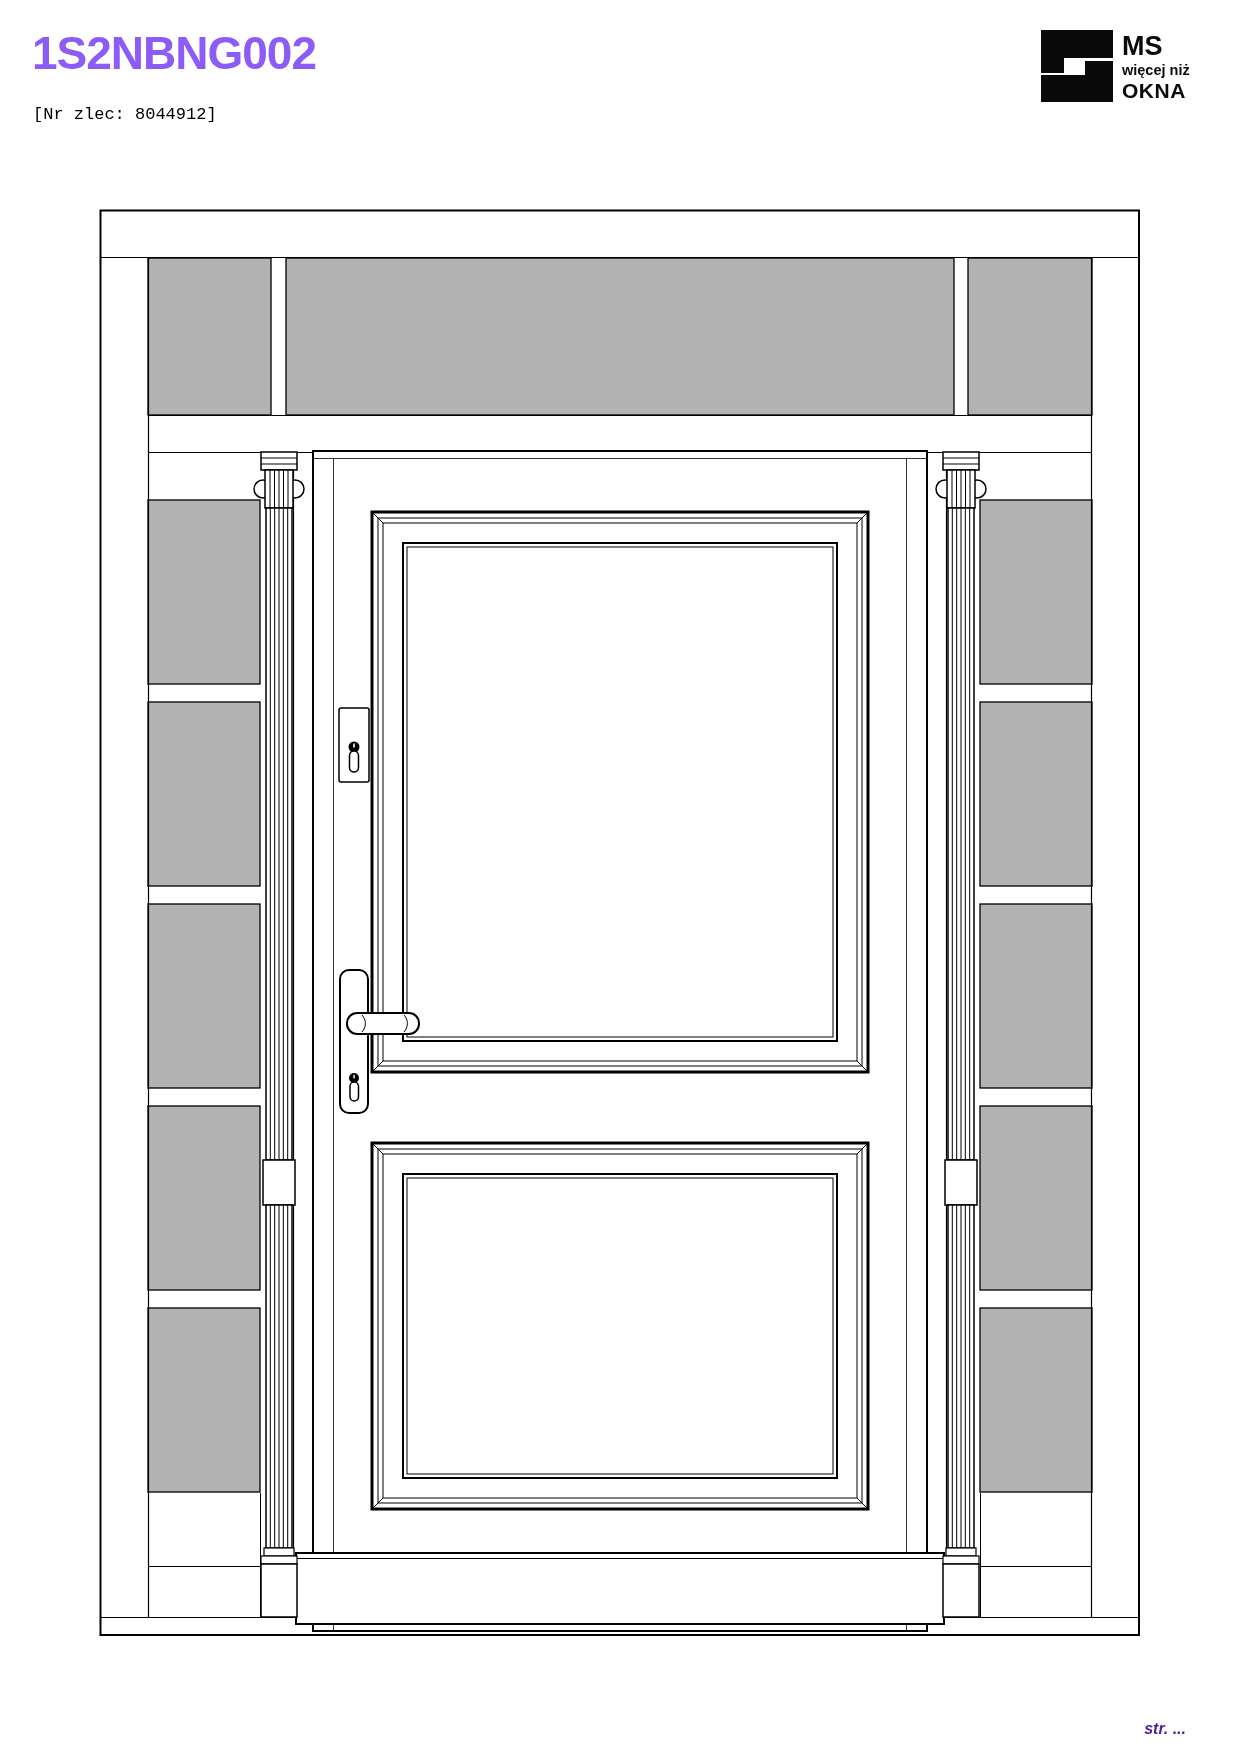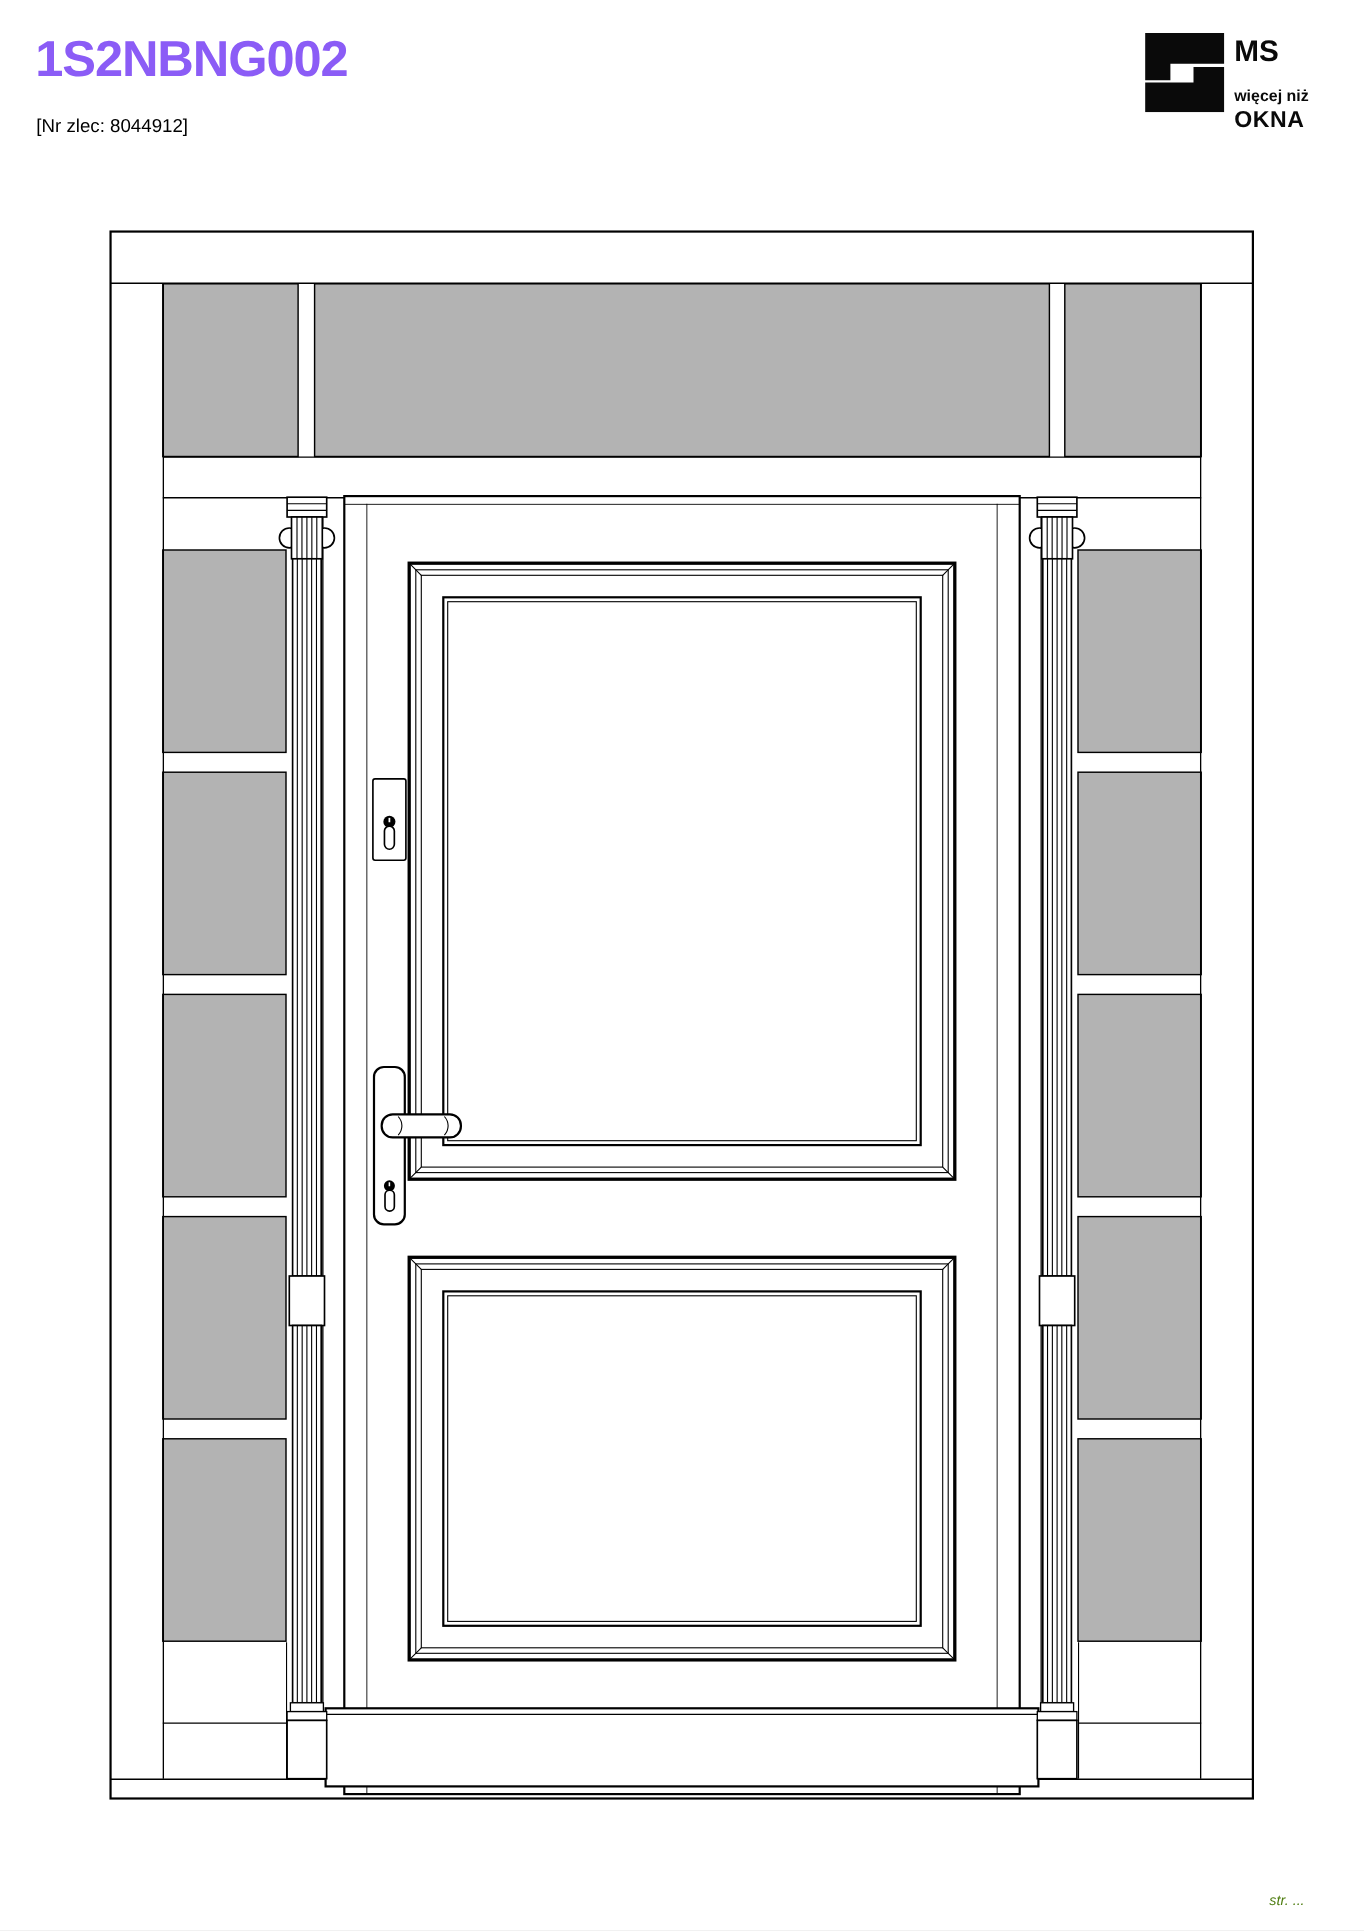--- a/index.html
+++ b/index.html
@@ -15,34 +15,34 @@
     margin:0 auto;
     font-family:"Liberation Sans", sans-serif;
     overflow:hidden;
   }
   #doc-title{
     position:absolute;left:32px;top:26px;
     font-size:46px;font-weight:700;letter-spacing:-1px;color:#8b5cf6;
   }
   #order-ref{
     position:absolute;left:33px;top:105px;
-    font-size:17px;color:#000;
+    font-size:17px;color:#000;font-family:Liberation Mono, monospace;
   }
   #brand{
     position:absolute;left:1025px;top:30px;
     display:flex;align-items:flex-start;padding-left:16px;
   }
   #brand .mark{width:72px;height:72px;flex:0 0 auto;}
   #brand .brand-text{margin-left:9px;color:var(--logo);line-height:1;}
   #brand .b1{font-size:27px;font-weight:700;letter-spacing:0px;margin-top:3px;}
-  #brand .b2{font-size:14.5px;font-weight:700;margin-top:21px;white-space:nowrap;}
+  #brand .b2{font-size:14.5px;font-weight:700;margin-top:3px;white-space:nowrap;}
   #brand .b3{font-size:21px;font-weight:700;letter-spacing:0.5px;margin-top:2px;}
   #page-footer{
     position:absolute;right:54px;top:1720px;
-    font-size:13px;font-weight:400;font-style:italic;color:#4d7c0f;
+    font-size:16px;font-weight:700;font-style:italic;color:#4c1d95;
   }
   svg.drawing{position:absolute;left:0;top:0;}
   .ln{stroke:var(--line);fill:none;}
   .solid{fill:#ffffff;stroke:var(--line);}
   .glass{fill:var(--glass);stroke:var(--line);stroke-width:1.3;}
 </style>
 </head>
 <body>
 
 <div id="page">

